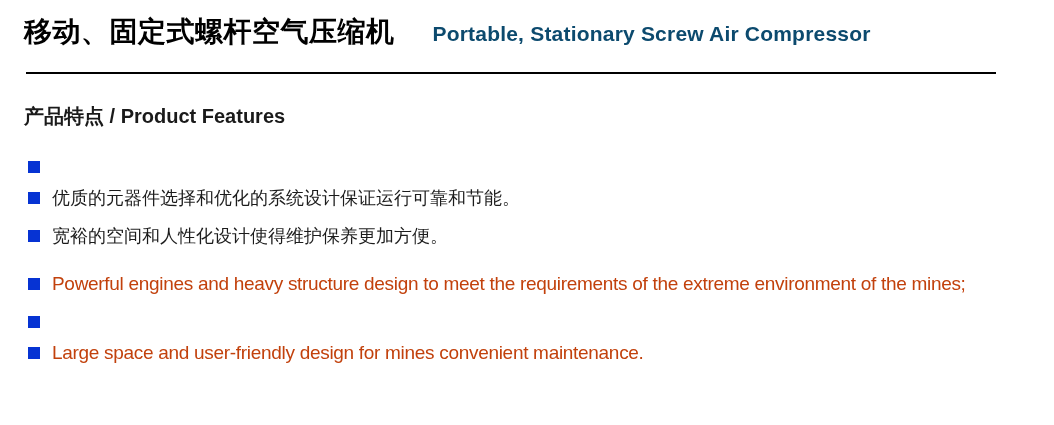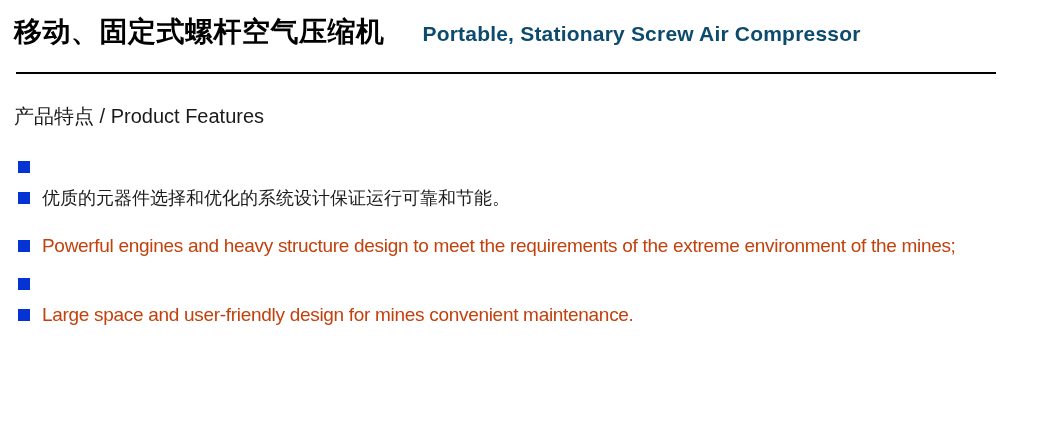--- a/index.html
+++ b/index.html
@@ -5,21 +5,21 @@
   * { margin: 0; padding: 0; box-sizing: border-box; }
   html, body { background: #ffffff; }
   .page {
     position: relative;
     width: 1054px;
     height: 392px;
     background: #ffffff;
     font-family: "Liberation Sans", "DejaVu Sans", sans-serif;
     color: #1c1c1c;
     overflow: hidden;
-    padding: 16px 0 0 14px;
+    padding: 16px 0 0 24px;
   }
   
   .title-row {
     display: flex;
     align-items: baseline;
     white-space: nowrap;
   }
   .title-cn {
     font-size: 28px;
     line-height: 32px;
@@ -37,21 +37,21 @@
   .divider {
     height: 0;
     border-top: 2px solid #000000;
     margin: 24px 58px 0 2px;
   }
   
   .section-heading {
     margin-top: 30px;
     font-size: 20px;
     line-height: 24px;
-    font-weight: 400;
+    font-weight: 700;
     color: #1a1a1a;
   }
   
   .feature-list {
     list-style: none;
     margin-top: 26px;
     padding-left: 4px;
   }
   .feature-list.en { margin-top: 22px; }
   .feature {
@@ -93,20 +93,24 @@
   <div class="section-heading">产品特点 / Product Features</div>
 
   <ul class="feature-list cn">
     <li class="feature">
       <span class="bullet"></span>
     </li>
     <li class="feature">
       <span class="bullet"></span>
       <span class="feature-text">优质的元器件选择和优化的系统设计保证运行可靠和节能。</span>
     </li>
+    <li class="feature">
+      <span class="bullet"></span>
+      <span class="feature-text">宽裕的空间和人性化设计使得维护保养更加方便。</span>
+    </li>
   </ul>
 
   <ul class="feature-list en">
     <li class="feature">
       <span class="bullet"></span>
       <span class="feature-text">Powerful engines and heavy structure design to meet the requirements of the extreme environment of the mines;</span>
     </li>
     <li class="feature">
       <span class="bullet"></span>
     </li>

